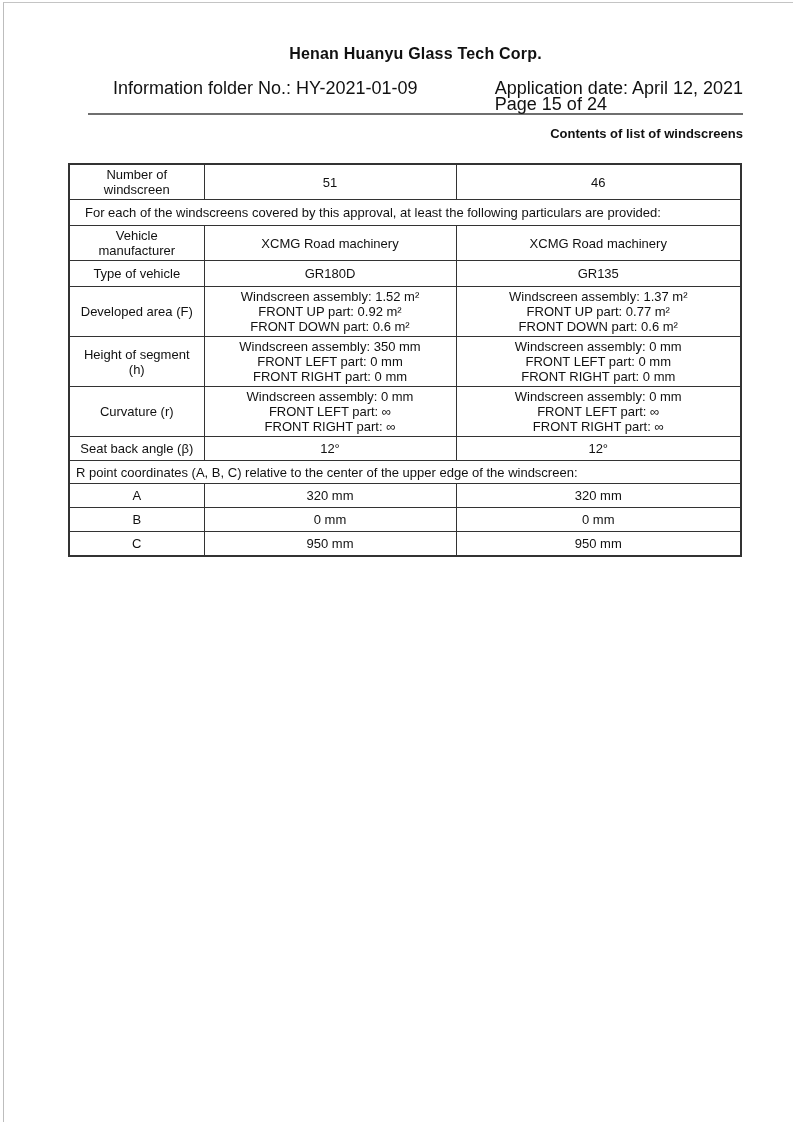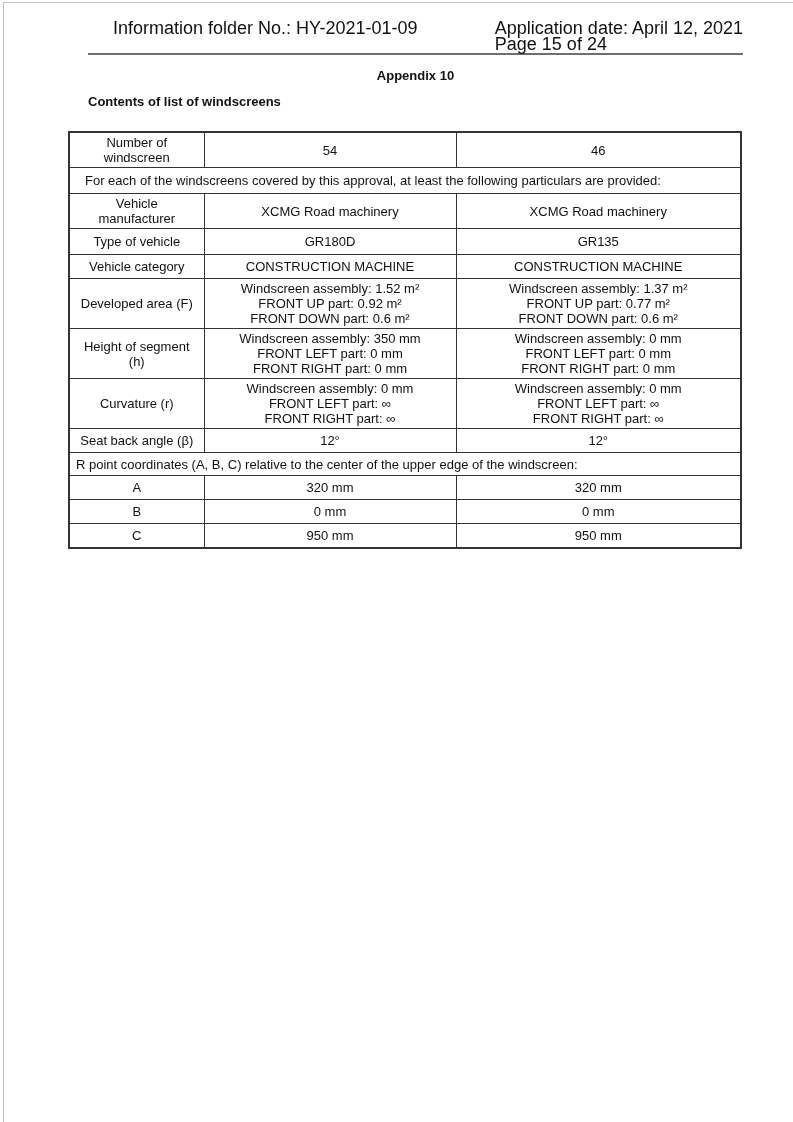--- a/index.html
+++ b/index.html
@@ -49,21 +49,21 @@
     height: 0;
   }
   .appendix-title {
     margin-top: 13px;
     text-align: center;
     font-size: 13px;
     font-weight: bold;
   }
   .appendix-subtitle {
     margin-top: 11px;
-    text-align: left;
+    text-align: right;
     font-size: 13px;
     font-weight: bold;
   }
   table.spec-table {
     border-collapse: collapse;
     table-layout: fixed;
     margin-left: 64px;
     margin-top: 22px;
     width: 672px;
     border: 2px solid #333333;
@@ -90,63 +90,58 @@
   .r-h47 { height: 47px; }
   .r-h49 { height: 49px; }
   .r-h31 { height: 31px; }
   .r-h23 { height: 23px; }
 </style>
 </head>
 <body>
 
 <div class="page">
   <div class="content">
+    <h1 class="company-title">Henan Huanyu Glass Tech Corp.</h1>
     <div class="info-row">
       <span class="info-left">Information folder No.: HY-2021-01-09</span>
       <span class="info-right">
         <span>Application date: April 12, 2021</span>
         <span>Page 15 of 24</span>
       </span>
     </div>
     <hr class="header-rule">
-    <div class="appendix-title">Appendix 10</div>
     <div class="appendix-subtitle">Contents of list of windscreens</div>
   </div>
 
   <table class="spec-table">
     <colgroup>
       <col style="width:135px">
       <col style="width:252px">
       <col style="width:285px">
     </colgroup>
     <tbody>
       <tr class="r-h29">
         <td class="lines">Number of
 windscreen</td>
-        <td>54</td>
+        <td>51</td>
         <td>46</td>
       </tr>
       <tr class="r-h26">
         <td colspan="3" class="full-left">For each of the windscreens covered by this approval, at least the following particulars are provided:</td>
       </tr>
       <tr class="r-h29">
         <td class="lines">Vehicle
 manufacturer</td>
         <td>XCMG Road machinery</td>
         <td>XCMG Road machinery</td>
       </tr>
       <tr class="r-h26">
         <td>Type of vehicle</td>
         <td>GR180D</td>
         <td>GR135</td>
-      </tr>
-      <tr class="r-h24">
-        <td>Vehicle category</td>
-        <td>CONSTRUCTION MACHINE</td>
-        <td>CONSTRUCTION MACHINE</td>
       </tr>
       <tr class="r-h46">
         <td>Developed area (F)</td>
         <td class="lines">Windscreen assembly: 1.52 m²
 FRONT UP part: 0.92 m²
 FRONT DOWN part: 0.6 m²</td>
         <td class="lines">Windscreen assembly: 1.37 m²
 FRONT UP part: 0.77 m²
 FRONT DOWN part: 0.6 m²</td>
       </tr>

